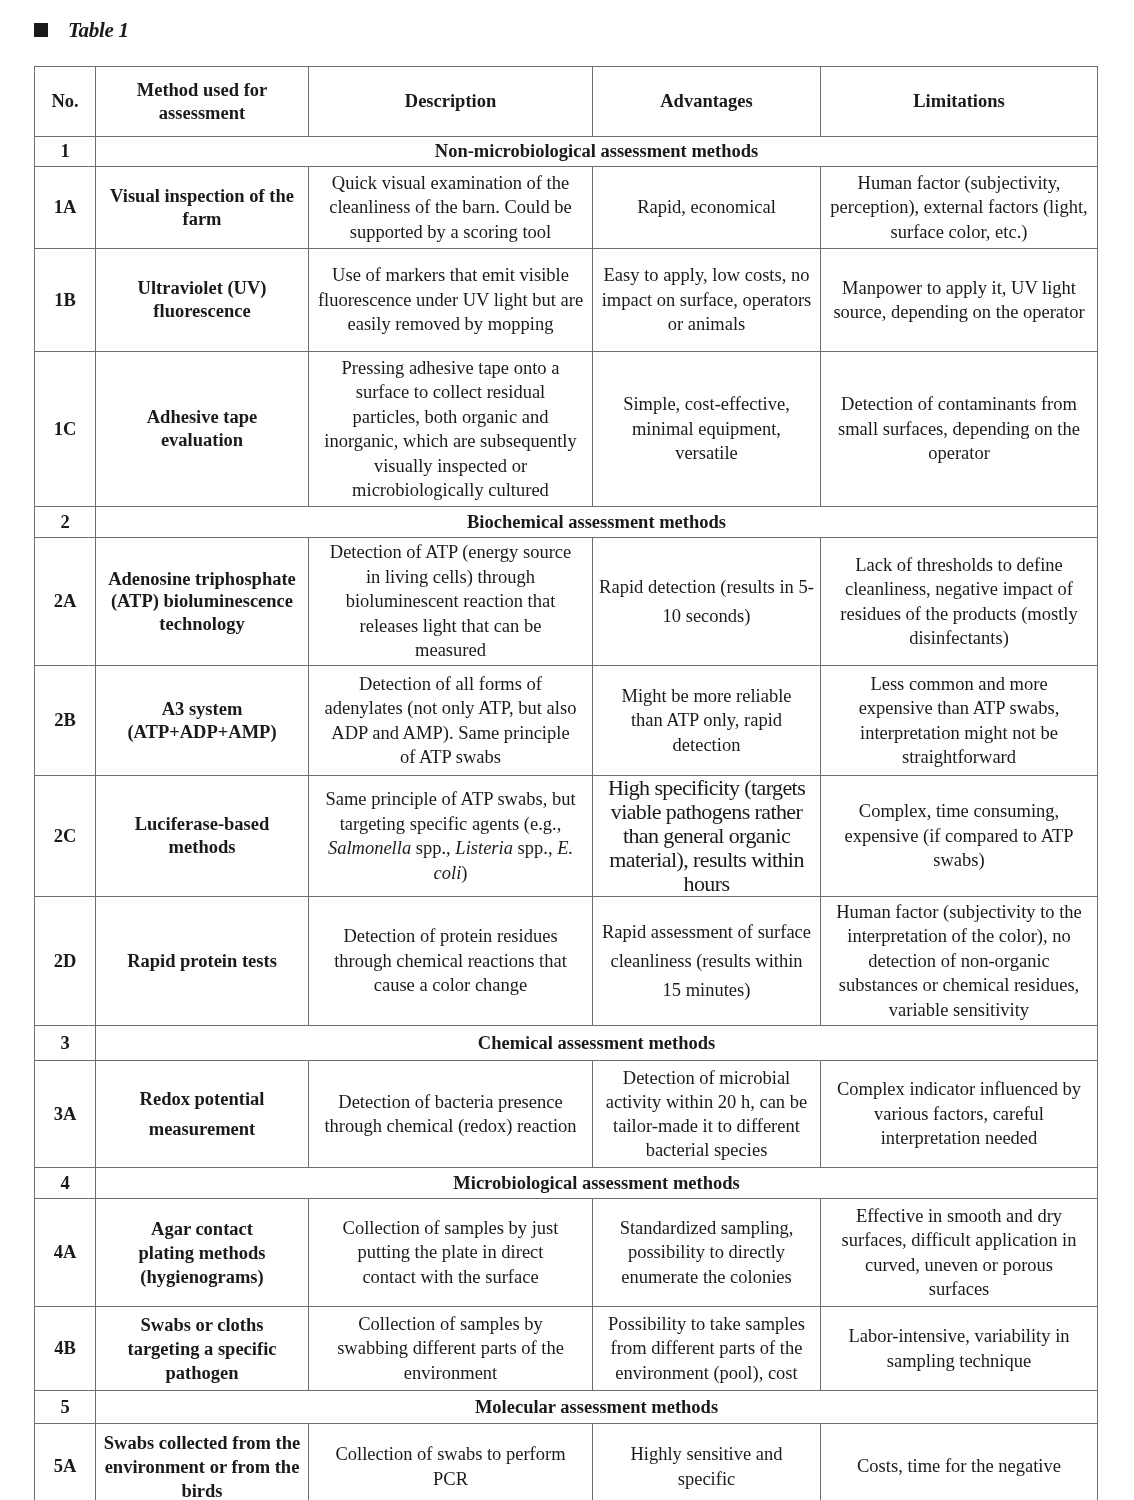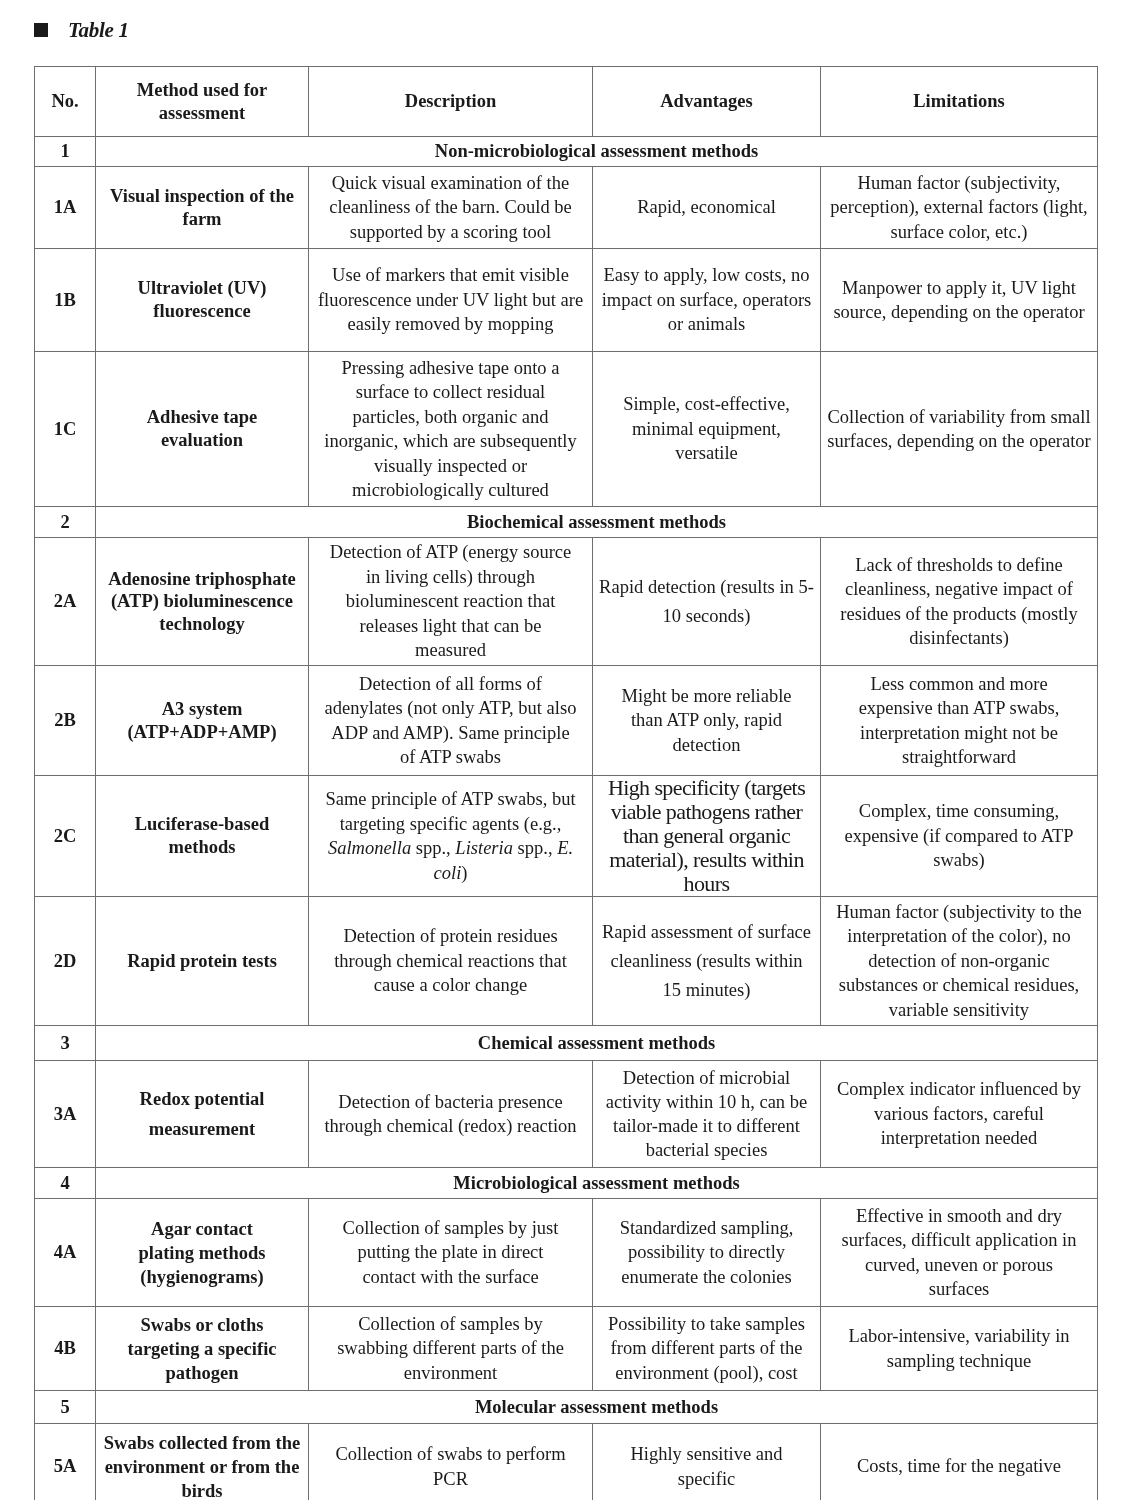--- a/index.html
+++ b/index.html
@@ -73,21 +73,21 @@
       <td class="method" style="padding:0 38px">Ultraviolet (UV) fluorescence</td>
       <td class="desc">Use of markers that emit visible fluorescence under UV light but are easily removed by mopping</td>
       <td class="adv">Easy to apply, low costs, no impact on surface, operators or animals</td>
       <td class="lim">Manpower to apply it, UV light source, depending on the operator</td>
     </tr>
     <tr style="height:155px">
       <td class="no">1C</td>
       <td class="method" style="padding:0 50px">Adhesive tape evaluation</td>
       <td class="desc" style="padding:0 12px">Pressing adhesive tape onto a surface to collect residual particles, both organic and inorganic, which are subsequently visually inspected or microbiologically cultured</td>
       <td class="adv">Simple, cost-effective, minimal equipment, versatile</td>
-      <td class="lim">Collection of variability from small surfaces, depending on the operator</td>
+      <td class="lim">Detection of contaminants from small surfaces, depending on the operator</td>
     </tr>
 
     <tr style="height:31px">
       <td class="no">2</td>
       <td class="section" colspan="4">Biochemical assessment methods</td>
     </tr>
     <tr style="height:128px">
       <td class="no">2A</td>
       <td class="method" style="line-height:22.5px">Adenosine triphosphate (ATP) bioluminescence technology</td>
       <td class="desc" style="padding:0 16px">Detection of ATP (energy source in living cells) through bioluminescent reaction that releases light that can be measured</td>
@@ -117,21 +117,21 @@
     </tr>
 
     <tr style="height:35px">
       <td class="no">3</td>
       <td class="section" colspan="4">Chemical assessment methods</td>
     </tr>
     <tr style="height:107px">
       <td class="no">3A</td>
       <td class="method" style="line-height:30px;padding:0 40px">Redox potential measurement</td>
       <td class="desc" style="padding:0 0">Detection of bacteria presence through chemical (redox) reaction</td>
-      <td class="adv" style="line-height:24px;padding:0 2px">Detection of microbial activity within 10 h, can be tailor-made it to different bacterial species</td>
+      <td class="adv" style="line-height:24px;padding:0 2px">Detection of microbial activity within 20 h, can be tailor-made it to different bacterial species</td>
       <td class="lim" style="padding:0 14px">Complex indicator influenced by various factors, careful interpretation needed</td>
     </tr>
 
     <tr style="height:31px">
       <td class="no">4</td>
       <td class="section" colspan="4">Microbiological assessment methods</td>
     </tr>
     <tr style="height:108px">
       <td class="no">4A</td>
       <td class="method" style="line-height:24px;padding:0 30px">Agar contact plating methods (hygienograms)</td>

